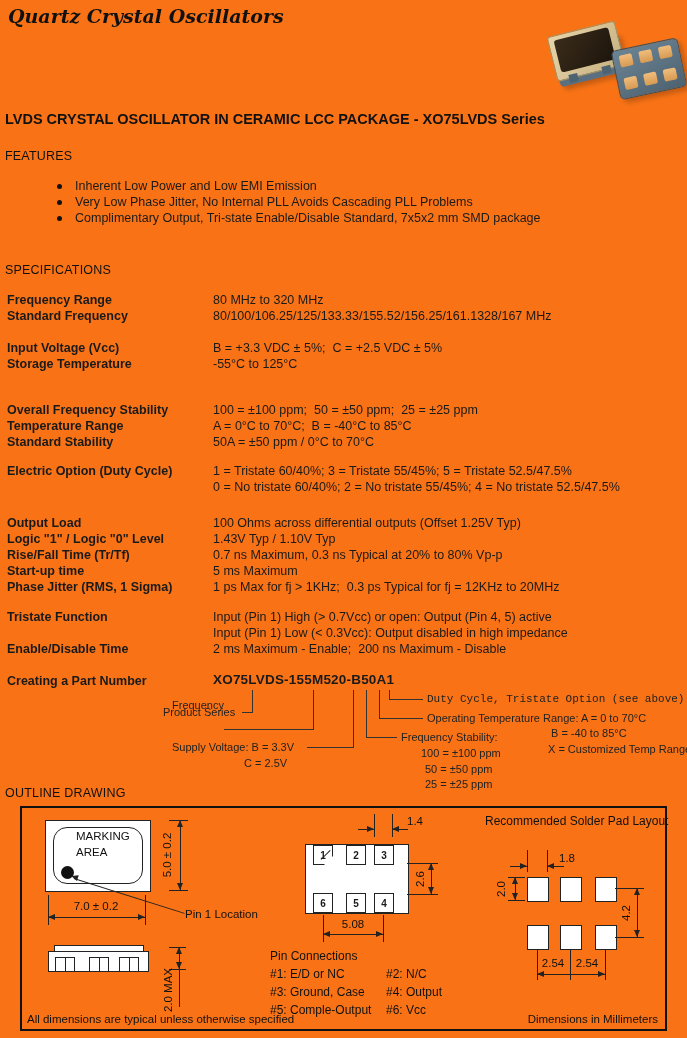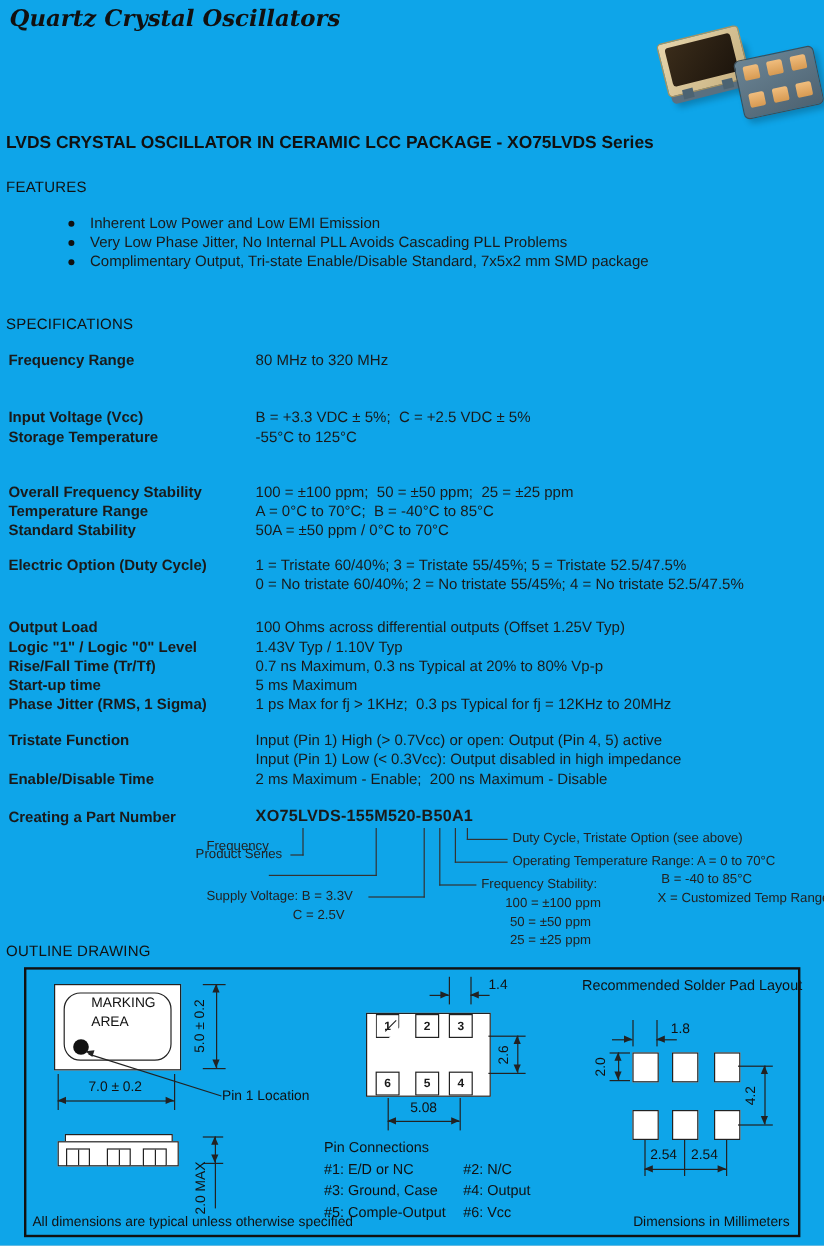--- a/index.html
+++ b/index.html
@@ -1,16 +1,16 @@
 <!DOCTYPE html>
 <html><head>
 <meta charset="utf-8">
 <style>
   html,body{margin:0;padding:0;background:#ffffff;}
-  .page{position:relative;width:687px;height:1038px;background:#0ea5e9;overflow:hidden;
+  .page{position:relative;width:687px;height:1038px;background:#f97316;overflow:hidden;
         font-family:"Liberation Sans", sans-serif;color:#1a1a1a;border-right:1px solid #0ea5e9;border-bottom:1px solid #d9d9d9;}
   .abs{position:absolute;}
   .brand{position:absolute;left:8px;top:5px;font-family:"DejaVu Serif", serif;
          font-weight:bold;font-style:italic;font-size:19px;color:#111;}
   .doc-title{position:absolute;left:5px;top:111px;font-size:14.5px;font-weight:bold;color:#111;}
   .sec-h{position:absolute;left:5px;font-size:12.5px;font-weight:normal;color:#111;letter-spacing:.2px;}
   .bullets{position:absolute;left:0;top:179px;width:687px;}
   .brow{position:relative;height:16px;}
   .bdot{position:absolute;left:57px;top:5px;width:5px;height:5px;border-radius:50%;background:#111;}
   .btxt{position:absolute;left:75px;top:0;font-size:12.5px;white-space:pre;}
@@ -85,20 +85,24 @@
       </div>
   </div>
 
   <div class="sec-h" style="top:263px;">SPECIFICATIONS</div>
 
   <div class="spec-group" style="top:293px;">
     <div class="spec-row">
         <span class="lbl">Frequency Range</span>
         <span class="val">80 MHz to 320 MHz</span>
       </div>
+    <div class="spec-row">
+        <span class="lbl">Standard Frequency</span>
+        <span class="val">80/100/106.25/125/133.33/155.52/156.25/161.1328/167 MHz</span>
+      </div>
   </div>
 
   <div class="spec-group" style="top:341px;">
     <div class="spec-row">
         <span class="lbl">Input Voltage (Vcc)</span>
         <span class="val">B = +3.3 VDC ± 5%;  C = +2.5 VDC ± 5%</span>
       </div>
     <div class="spec-row">
         <span class="lbl">Storage Temperature</span>
         <span class="val">-55°C to 125°C</span>
@@ -176,21 +180,21 @@
   <div class="elbow-l" style="left:224px;top:690px;width:89px;height:39px;"></div>
   <div class="elbow-l" style="left:307px;top:690px;width:46px;height:57px;"></div>
   <div class="elbow-r" style="left:389px;top:690px;width:33px;height:9px;"></div>
   <div class="elbow-r" style="left:379px;top:690px;width:43px;height:28px;"></div>
   <div class="elbow-r" style="left:366px;top:690px;width:30px;height:47px;"></div>
 
   <div class="clab" style="left:163px;top:706px;width:77px;">Product Series</div>
   <div class="clab" style="left:172px;top:699px;">Frequency</div>
   <div class="clab" style="left:172px;top:741px;">Supply Voltage: B = 3.3V</div>
   <div class="clab" style="left:244px;top:757px;">C = 2.5V</div>
-  <div class="clab" style="left:427px;top:693px;">Duty Cycle, Tristate Option (see above)</div>
+  <div class="clab" style="left:427px;top:693px;font-family:Liberation Mono, monospace;">Duty Cycle, Tristate Option (see above)</div>
   <div class="clab" style="left:427px;top:712px;">Operating Temperature Range: A = 0 to 70°C</div>
   <div class="clab" style="left:551px;top:727px;">B = -40 to 85°C</div>
   <div class="clab" style="left:548px;top:743px;">X = Customized Temp Range</div>
   <div class="clab" style="left:401px;top:731px;">Frequency Stability:</div>
   <div class="clab" style="left:421px;top:747px;">100 = ±100 ppm</div>
   <div class="clab" style="left:425px;top:763px;">50 = ±50 ppm</div>
   <div class="clab" style="left:425px;top:778px;">25 = ±25 ppm</div>
 
   <div class="sec-h" style="top:786px;">OUTLINE DRAWING</div>
 

